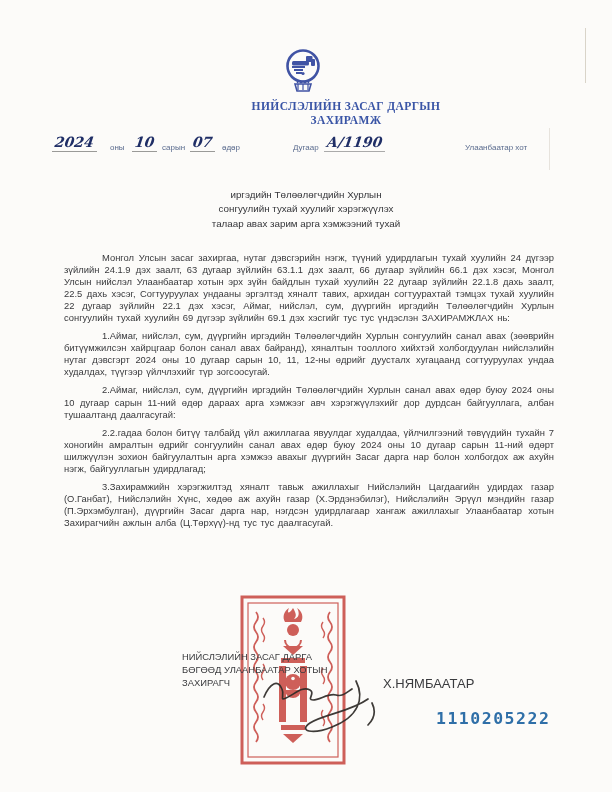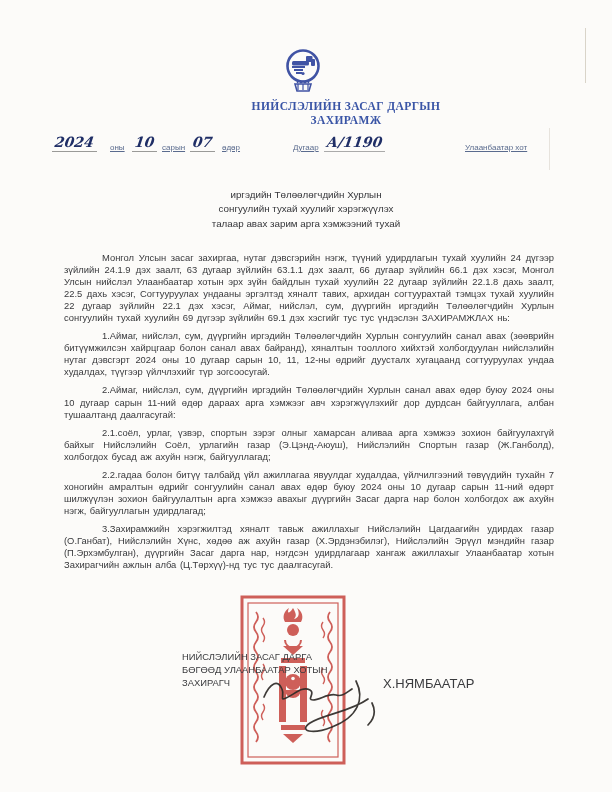--- a/index.html
+++ b/index.html
@@ -10,21 +10,21 @@
   }
   
   .emblem{position:absolute;left:281px;top:47px;width:44px;height:52px;}
   .org{
     position:absolute;left:0;top:100px;width:612px;text-align:center;
     font-family:"Liberation Serif",serif;font-weight:bold;
     color:#3a55a6;font-size:11.5px;line-height:13.5px;letter-spacing:.4px;margin-left:40px;
   }
   
   .dateline{position:absolute;left:0;top:131px;width:612px;height:30px;font-size:8px;color:#5a6b8e;}
-  .dl-label{position:absolute;top:12px;text-decoration:underline;}
+  .dl-label{position:absolute;top:12px;}
   .hand{
     font-family:"DejaVu Serif",serif;font-style:italic;font-weight:bold;
     color:#1f2e66;font-size:14px;transform:skewX(-8deg);display:inline-block;
   }
   .hw-slot{position:absolute;top:3px;border-bottom:1px solid #9a9a98;padding:0 3px 1px 3px;}
   
   .title{
     position:absolute;left:0;top:188px;width:612px;text-align:center;
     font-size:9.8px;line-height:14.3px;color:#343539;
   }
@@ -89,21 +89,20 @@
   <div class="title">
     <div>иргэдийн Төлөөлөгчдийн Хурлын</div>
     <div>сонгуулийн тухай хуулийг хэрэгжүүлэх</div>
     <div>талаар авах зарим арга хэмжээний тухай</div>
   </div>
 
   <div class="body-text">
     <p>Монгол Улсын засаг захиргаа, нутаг дэвсгэрийн нэгж, түүний удирдлагын тухай хуулийн 24 дүгээр зүйлийн 24.1.9 дэх заалт, 63 дугаар зүйлийн 63.1.1 дэх заалт, 66 дугаар зүйлийн 66.1 дэх хэсэг, Монгол Улсын нийслэл Улаанбаатар хотын эрх зүйн байдлын тухай хуулийн 22 дугаар зүйлийн 22.1.8 дахь заалт, 22.5 дахь хэсэг, Согтууруулах ундааны эргэлтэд хяналт тавих, архидан согтуурахтай тэмцэх тухай хуулийн 22 дугаар зүйлийн 22.1 дэх хэсэг, Аймаг, нийслэл, сум, дүүргийн иргэдийн Төлөөлөгчдийн Хурлын сонгуулийн тухай хуулийн 69 дүгээр зүйлийн 69.1 дэх хэсгийг тус тус үндэслэн ЗАХИРАМЖЛАХ нь:</p>
     <p>1.Аймаг, нийслэл, сум, дүүргийн иргэдийн Төлөөлөгчдийн Хурлын сонгуулийн санал авах (зөөврийн битүүмжилсэн хайрцгаар болон санал авах байранд), хяналтын тооллого хийхтэй холбогдуулан нийслэлийн нутаг дэвсгэрт 2024 оны 10 дугаар сарын 10, 11, 12-ны өдрийг дуусталх хугацаанд согтууруулах ундаа худалдах, түүгээр үйлчлэхийг түр зогсоосугай.</p>
     <p>2.Аймаг, нийслэл, сум, дүүргийн иргэдийн Төлөөлөгчдийн Хурлын санал авах өдөр буюу 2024 оны 10 дугаар сарын 11-ний өдөр дараах арга хэмжээг авч хэрэгжүүлэхийг дор дурдсан байгууллага, албан тушаалтанд даалгасугай:</p>
-    <p>2.1.соёл, урлаг, үзвэр, спортын зэрэг олныг хамарсан аливаа арга хэмжээ зохион байгуулахгүй байхыг Нийслэлийн Соёл, урлагийн газар (Э.Цэнд-Аюуш), Нийслэлийн Спортын газар (Ж.Ганболд), холбогдох бусад аж ахуйн нэгж, байгууллагад;</p>
     <p>2.2.гадаа болон битүү талбайд үйл ажиллагаа явуулдаг худалдаа, үйлчилгээний төвүүдийн тухайн 7 хоногийн амралтын өдрийг сонгуулийн санал авах өдөр буюу 2024 оны 10 дугаар сарын 11-ний өдөрт шилжүүлэн зохион байгуулалтын арга хэмжээ авахыг дүүргийн Засаг дарга нар болон холбогдох аж ахуйн нэгж, байгууллагын удирдлагад;</p>
     <p>3.Захирамжийн хэрэгжилтэд хяналт тавьж ажиллахыг Нийслэлийн Цагдаагийн удирдах газар (О.Ганбат), Нийслэлийн Хүнс, хөдөө аж ахуйн газар (Х.Эрдэнэбилэг), Нийслэлийн Эрүүл мэндийн газар (П.Эрхэмбулган), дүүргийн Засаг дарга нар, нэгдсэн удирдлагаар хангаж ажиллахыг Улаанбаатар хотын Захирагчийн ажлын алба (Ц.Төрхүү)-нд тус тус даалгасугай.</p>
   </div>
 
   <svg class="stamp" viewBox="0 0 108 172">
     <g stroke="#c84a44" fill="none">
       <rect x="3" y="3" width="102" height="166" stroke-width="3"></rect>
       <rect x="9" y="9" width="90" height="154" stroke-width="1.2"></rect>
 
       <path d="M17 18 q4 5 0 10 t0 10 t0 10 t0 10 t0 10 t0 10 t0 10 t0 10 t0 10 t0 10 t0 10 t0 10 t0 10" stroke-width="1.8"></path>
@@ -137,17 +136,18 @@
   <div class="sig-name">Х.НЯМБААТАР</div>
 
   <svg class="signature-ink" viewBox="0 0 140 90">
     <g fill="none" stroke="#2e2b28" stroke-width="1.7" stroke-linecap="round" opacity=".92">
       <path d="M12 34 c6 -14 14 -18 18 -8 c3 7 -3 12 4 9 c9 -4 16 -12 24 -8 c6 3 -4 10 3 10 c7 0 15 -7 23 -5 c6 2 10 -2 16 -6"></path>
       <path d="M104 18 c9 18 2 36 -24 46 c-20 8 -34 4 -22 -4 c14 -9 40 -11 58 -24"></path>
       <path d="M120 40 c4 8 2 16 -4 22"></path>
     </g>
   </svg>
 
+  <div class="serial">1110205222</div>
 
   <div class="artifact a1"></div>
   <div class="artifact a2"></div>
 
 </div>
 
 </body></html>

